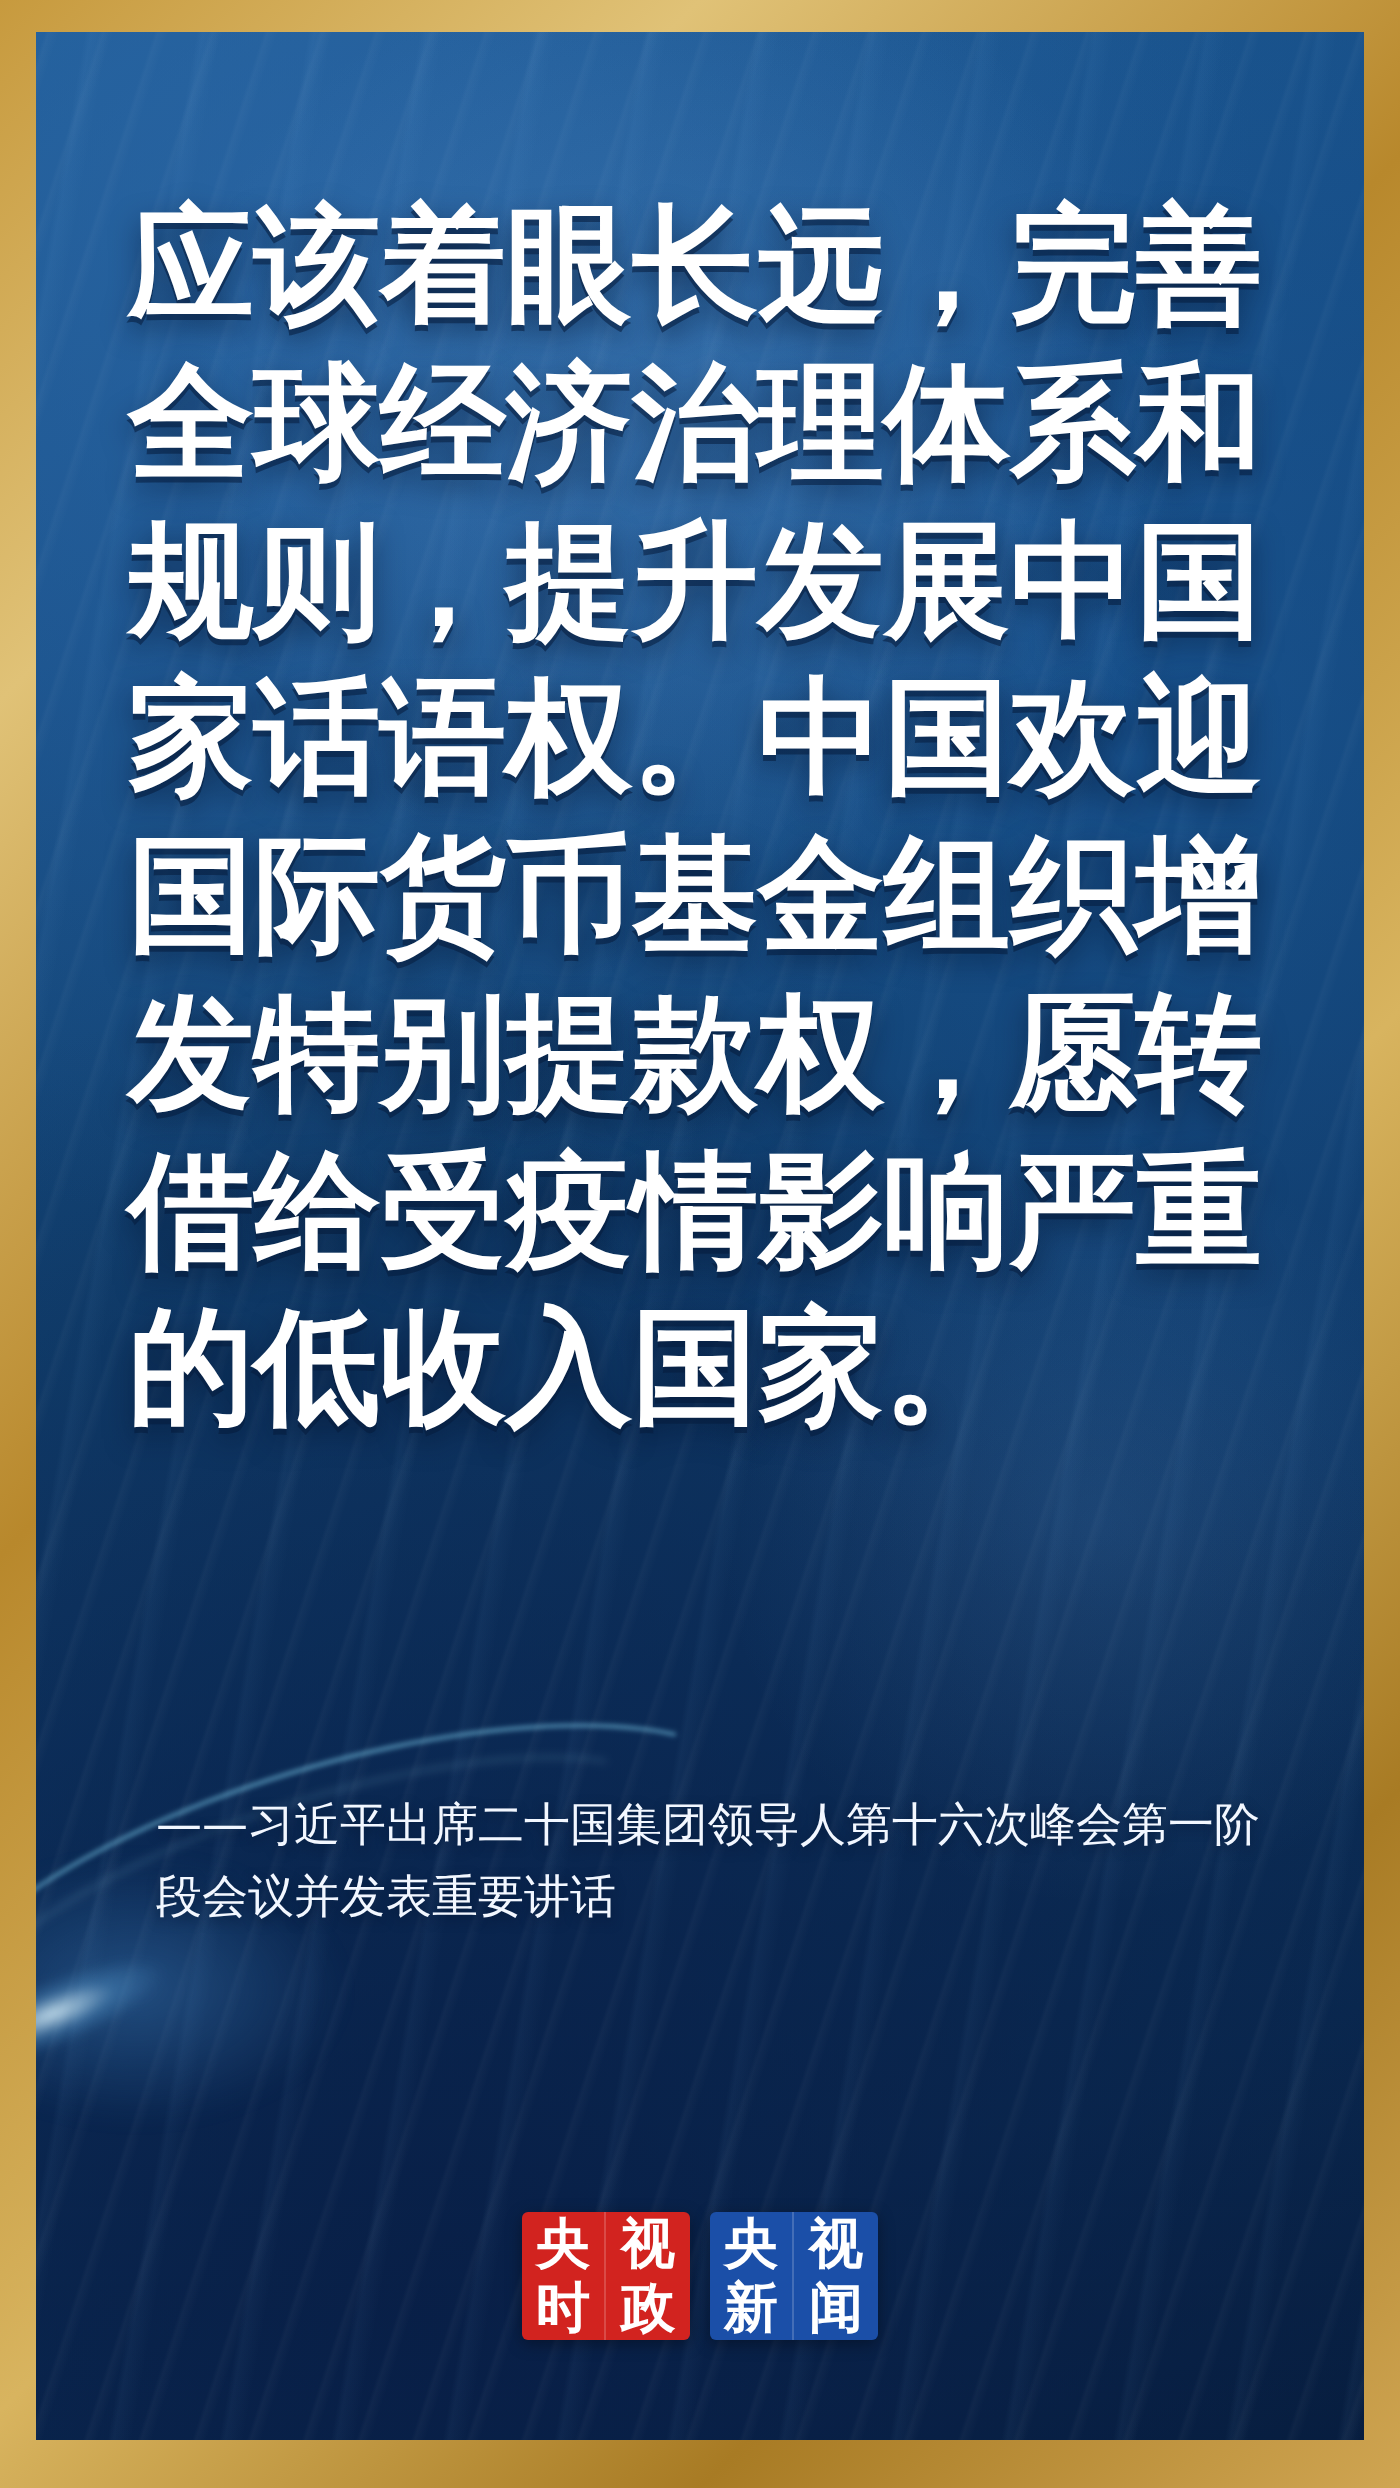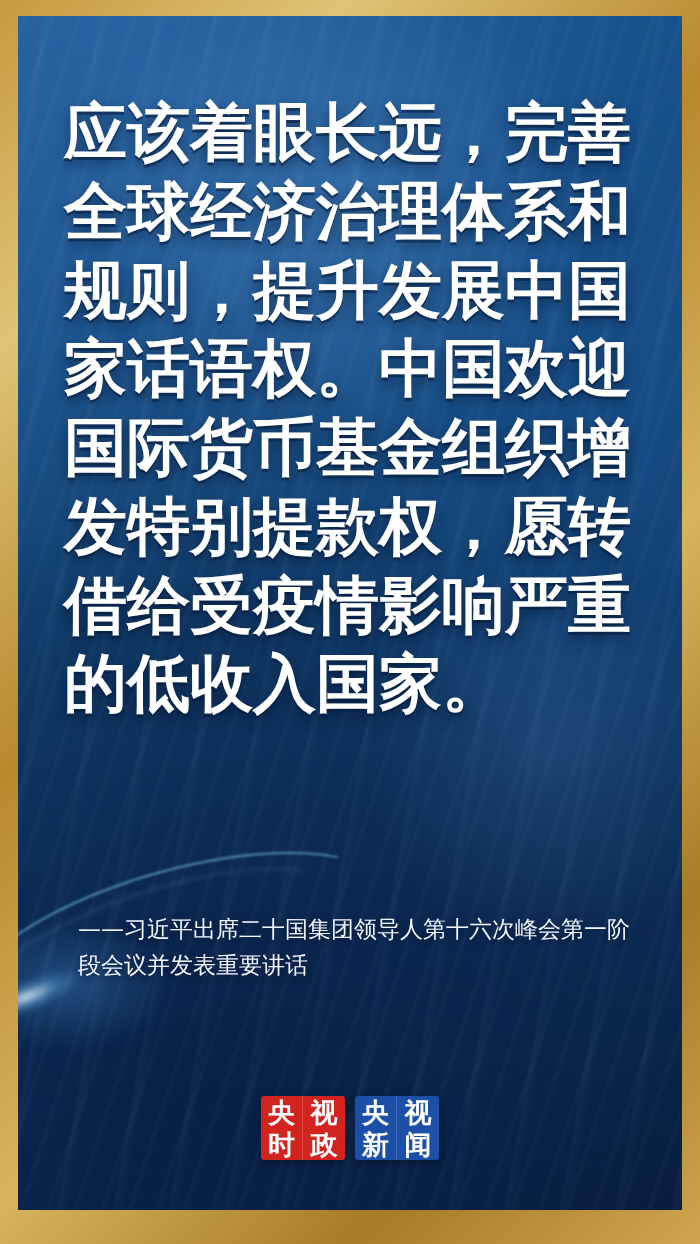--- a/index.html
+++ b/index.html
@@ -14,21 +14,21 @@
     font-family: "Liberation Sans", sans-serif;
   }
 
   #poster {
     position: relative;
     width: 700px;
     height: 1244px;
     box-sizing: border-box;
     
     background: linear-gradient(135deg, #c79a3e 0%, #e0c277 18%, #b8882c 40%, #d8b45f 62%, #a87b24 82%, #cfa552 100%);
-    padding: 16px 18px 34px 18px;
+    padding: 16px 18px 24px 18px;
   }
 
   #canvas {
     position: relative;
     width: 100%;
     height: 100%;
     overflow: hidden;
     background:
       radial-gradient(120% 70% at 20% 8%, rgba(50,110,175,0.55) 0%, rgba(10,45,95,0) 60%),
       radial-gradient(90% 55% at 85% 30%, rgba(30,95,165,0.45) 0%, rgba(8,40,90,0) 65%),
@@ -145,21 +145,20 @@
     position: absolute;
     left: 60px;
     top: 880px;
     width: 570px;
     color: #f2f7ff;
     font-family: "DejaVu Sans", "Liberation Sans", sans-serif;
     font-size: 23px;
     line-height: 1.55;
     text-shadow: 0 2px 6px rgba(3,18,45,0.6);
     white-space: pre-wrap;
-    margin-top: 16px;
   }
 
   
   #logos {
     position: absolute;
     left: 0;
     right: 0;
     bottom: 50px;
     display: flex;
     justify-content: center;

